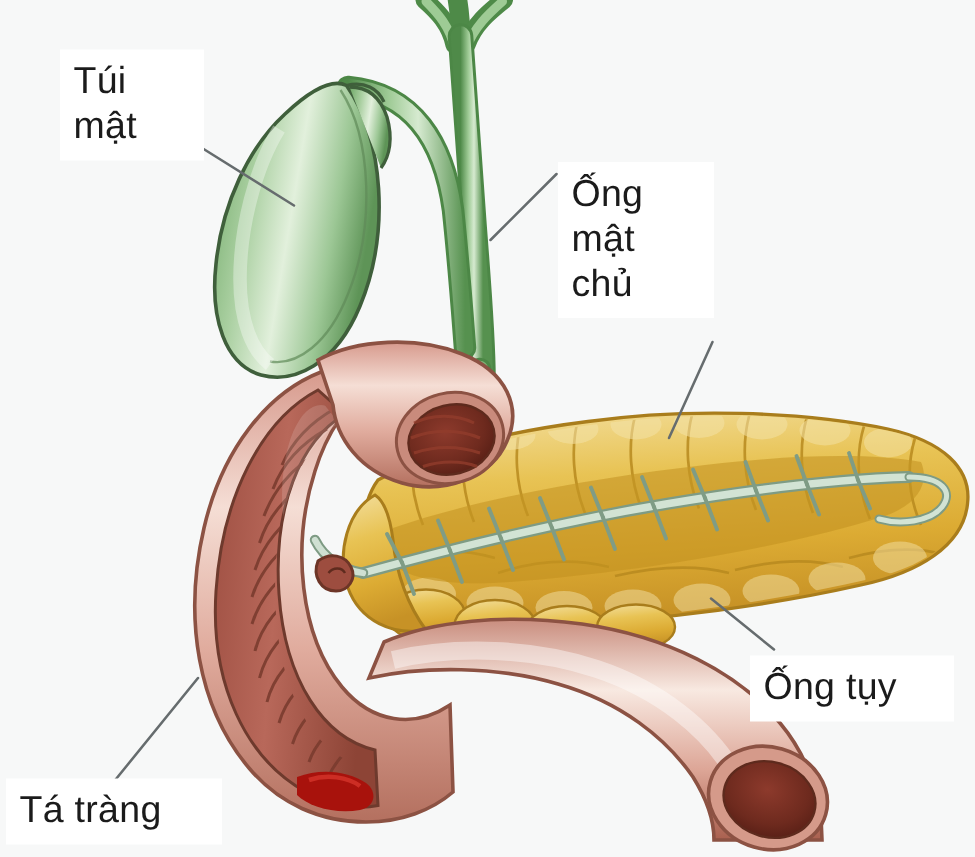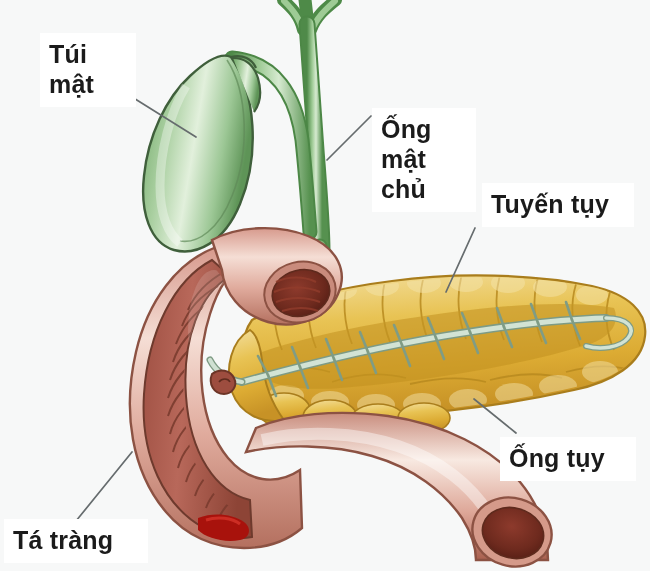--- a/index.html
+++ b/index.html
@@ -3,21 +3,21 @@
 <meta charset="utf-8">
 <style>
   html,body{margin:0;padding:0;}
   body{
     width:650px;height:571px;
     background:#f7f8f8;
     font-family:"Liberation Sans", sans-serif;
     overflow:hidden;
     position:relative;
   }
-  #stage{position:absolute;left:0;top:0;width:650px;height:571px;font-weight:bold;}
+  #stage{position:absolute;left:0;top:0;width:650px;height:571px;}
   #art{position:absolute;left:0;top:0;width:650px;height:571px;}
   .label{
     position:absolute;
     background:#ffffff;
     color:#1b1b1b;
     font-size:25px;
     line-height:1.20;
     letter-spacing:0.2px;
     white-space:pre-line;
     text-align:left;
@@ -296,19 +296,18 @@
   </g>
 </svg>
 
 <div class="label" id="lbl-tuimat">Túi
 mật</div>
 
 <div class="label" id="lbl-ongmatchu">Ống
 mật
 chủ</div>
 
-<div class="label" id="lbl-tuyentuy">Tuyến tụy</div>
 
 <div class="label" id="lbl-tatrang">Tá tràng</div>
 
 <div class="label" id="lbl-ongtuy">Ống tụy</div>
 
 </div>
 
 </body></html>

